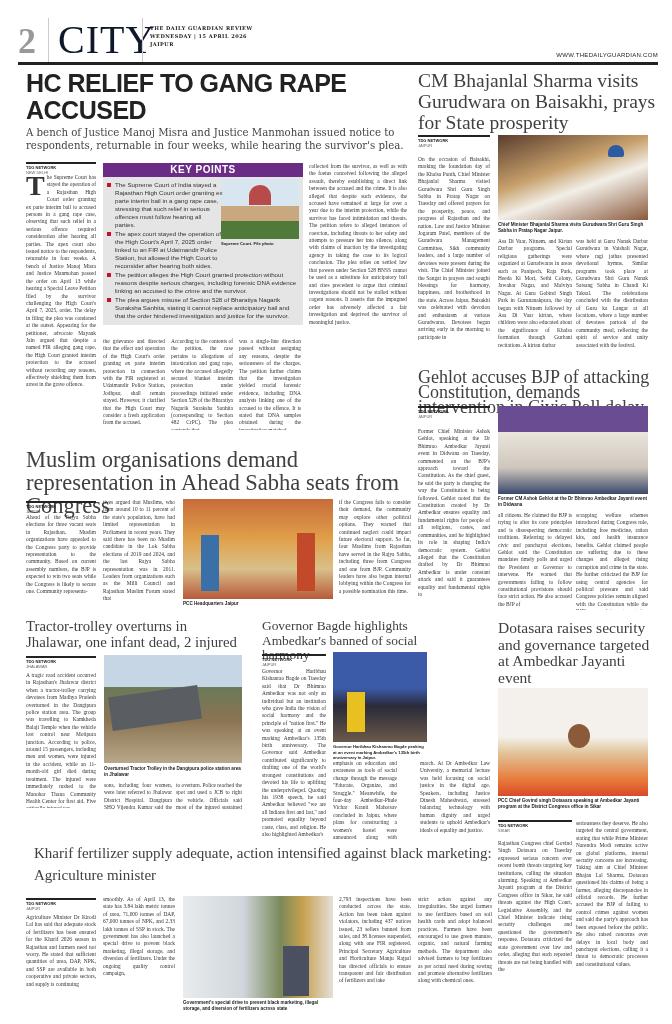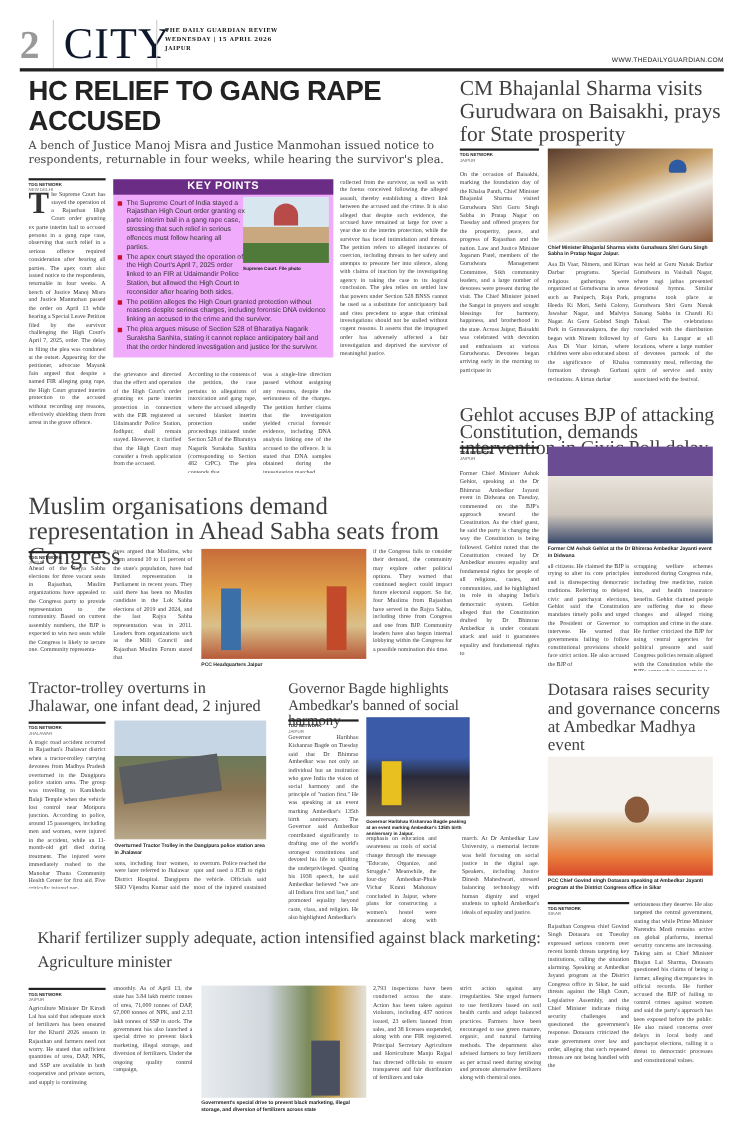--- a/index.html
+++ b/index.html
@@ -13,21 +13,21 @@
 .url{right:0;top:34px;font-family:"Liberation Sans",sans-serif;font-size:6px;letter-spacing:.3px}
 .rule{left:18px;top:62px;width:640px;height:3px;background:#222}
 .hl-sans{font-family:"Liberation Sans",sans-serif;font-weight:bold;letter-spacing:-0.5px;color:#222;text-transform:uppercase}
 .hl-serif{font-family:"Liberation Serif",serif;color:#404040}
 .deck{font-family:"DejaVu Serif",serif;color:#444}
 .byline{border-top:2px solid #222;padding-top:1px;font-family:"Liberation Sans",sans-serif;font-size:4px;font-weight:bold;line-height:5px}
 .byline span{display:block;font-weight:normal;color:#666}
 .col{font-family:"Liberation Serif",serif;font-size:5.4px;line-height:7.4px;text-align:justify;color:#333;overflow:hidden}
 .photo{background:#7a8a6a;overflow:hidden}
 .cap{font-family:"Liberation Sans",sans-serif;font-size:4.6px;font-weight:bold;line-height:5.6px;color:#222}
-.kp{background:#f0abfc}
+.kp{background:#e5e5e5}
 .kp-head{background:#6b2c86;color:#fff;font-family:"Liberation Sans",sans-serif;font-weight:bold;text-align:center;font-size:10px;line-height:14px;letter-spacing:.5px}
 .kp-item{font-family:"Liberation Sans",sans-serif;font-size:6.2px;line-height:8px;color:#333;padding-left:10px;position:relative;margin-bottom:1px}
 .kp-item .sq{position:absolute;left:2px;top:2px;width:4px;height:4px;background:#c8102e}
 .dropcap{float:left;font-family:"Liberation Serif",serif;font-size:28px;line-height:24px;margin-right:2px;font-weight:bold}
 </style>
 </head>
 <body>
 
 <div class="abs masthead">
   <div class="abs pgnum">2</div>
@@ -131,21 +131,21 @@
     <span>JAIPUR</span>
   </div>
 <div class="abs col" style="left:262px;top:668px;width:64px;height:172px">Governor Haribhau Kishanrao Bagde on Tuesday said that Dr Bhimrao Ambedkar was not only an individual but an institution who gave India the vision of social harmony and the principle of "nation first." He was speaking at an event marking Ambedkar's 135th birth anniversary. The Governor said Ambedkar contributed significantly to drafting one of the world's strongest constitutions and devoted his life to uplifting the underprivileged. Quoting his 1938 speech, he said Ambedkar believed "we are all Indians first and last," and promoted equality beyond caste, class, and religion. He also highlighted Ambedkar's</div>
 <div class="abs photo" style="left:333px;top:652px;width:94px;height:90px;background:linear-gradient(#3b5ba8 0%,#3b5ba8 40%,#2a2a3a 60%,#6a5a4a)">
   <div class="abs" style="left:14px;top:40px;width:18px;height:40px;background:#e8c020"></div>
 </div>
 <div class="abs cap" style="left:333px;top:744px;width:94px;font-size:4.2px">Governor Haribhau Kishanrao Bagde peaking at an event marking Ambedkar's 135th birth anniversary in Jaipur.</div>
 <div class="abs col" style="left:333px;top:760px;width:64px;height:80px">emphasis on education and awareness as tools of social change through the message "Educate, Organize, and Struggle." Meanwhile, the four-day Ambedkar-Phule Vichar Kranti Mahotsav concluded in Jaipur, where plans for constructing a women's hostel were announced along with cultural programs and a women's</div>
 <div class="abs col" style="left:420px;top:760px;width:0;height:0"></div>
 
-<div class="abs hl-serif" style="left:498px;top:620px;width:160px;font-size:15.5px;line-height:16.5px">Dotasara raises security and governance concerns at Ambedkar Madhya event</div>
+<div class="abs hl-serif" style="left:498px;top:620px;width:160px;font-size:15.5px;line-height:16.5px">Dotasara raises security and governance targeted at Ambedkar Jayanti event</div>
 <div class="abs photo" style="left:498px;top:688px;width:150px;height:108px;background:linear-gradient(#f4f1ec 0%,#f4f1ec 45%,#e2c49a 60%,#e87a3a 85%,#d84a2a)">
   <div class="abs" style="left:70px;top:36px;width:22px;height:24px;background:#8a5a3a;border-radius:50%"></div>
 </div>
 <div class="abs cap" style="left:498px;top:798px;width:150px">PCC Chief Govind singh Dotasara speaking at Ambedkar Jayanti program at the District Congress office in Sikar</div>
 <div class="abs byline" style="left:498px;top:820px;width:74px">
     <div>TDG NETWORK</div>
     <span>SIKAR</span>
   </div>
 <div class="abs col" style="left:498px;top:840px;width:74px;height:180px">Rajasthan Congress chief Govind Singh Dotasara on Tuesday expressed serious concern over recent bomb threats targeting key institutions, calling the situation alarming. Speaking at Ambedkar Jayanti program at the District Congress office in Sikar, he said threats against the High Court, Legislative Assembly, and the Chief Minister indicate rising security challenges and questioned the government's response. Dotasara criticized the state government over law and order, alleging that such repeated threats are not being handled with the</div>
 <div class="abs col" style="left:576px;top:820px;width:72px;height:200px">seriousness they deserve. He also targeted the central government, stating that while Prime Minister Narendra Modi remains active on global platforms, internal security concerns are increasing. Taking aim at Chief Minister Bhajan Lal Sharma, Dotasara questioned his claims of being a farmer, alleging discrepancies in official records. He further accused the BJP of failing to control crimes against women and said the party's approach has been exposed before the public. He also raised concerns over delays in local body and panchayat elections, calling it a threat to democratic processes and constitutional values.</div>

